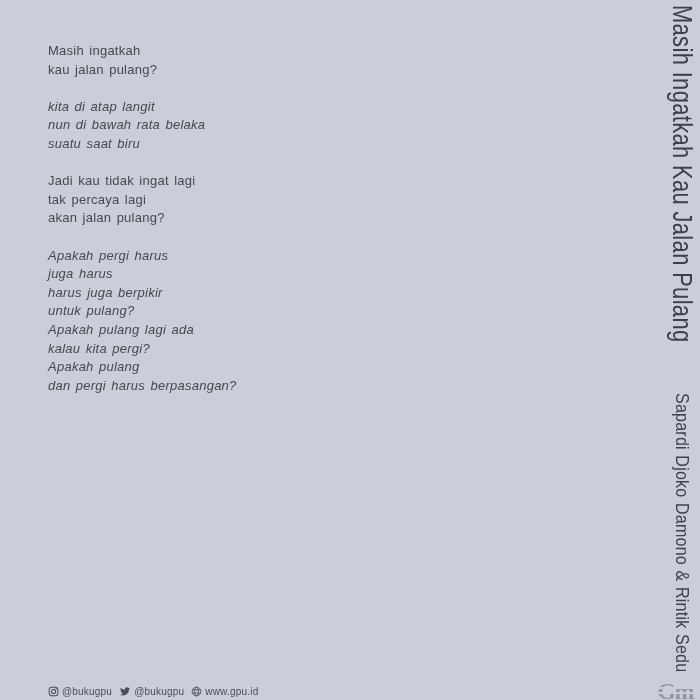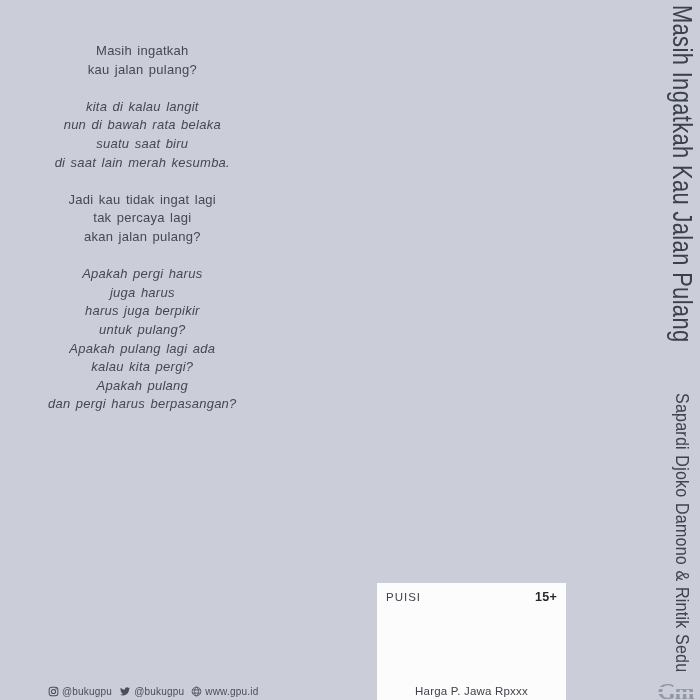--- a/index.html
+++ b/index.html
@@ -13,21 +13,21 @@
 
   
   .poem{
     position:absolute;left:48px;top:42px;
     font-size:13px;line-height:18.6px;
     letter-spacing:.25px;word-spacing:1.5px;
     color:#45484f;
   }
   .stanza{margin:0 0 18.6px 0;}
   .stanza.italic{font-style:italic;}
-  .poem-line{white-space:pre;text-align:center;}
+  .poem-line{white-space:pre;}
 
   
   .spine-title{
     position:absolute;top:5px;right:2px;
     writing-mode:vertical-rl;text-orientation:mixed;
     font-size:28px;line-height:1.15;
     color:#3c404c;letter-spacing:.5px;
     transform:scaleY(.78);transform-origin:top right;
     white-space:pre;
   }
@@ -92,24 +92,23 @@
 <body>
 
 <div class="page">
 
   <div class="poem">
     <div class="stanza">
       <div class="poem-line">Masih ingatkah</div>
       <div class="poem-line">kau jalan pulang?</div>
     </div>
     <div class="stanza italic">
-      <div class="poem-line">kita di kalau langit</div>
+      <div class="poem-line">kita di atap langit</div>
       <div class="poem-line">nun di bawah rata belaka</div>
       <div class="poem-line">suatu saat biru</div>
-      <div class="poem-line">di saat lain merah kesumba.</div>
     </div>
     <div class="stanza">
       <div class="poem-line">Jadi kau tidak ingat lagi</div>
       <div class="poem-line">tak percaya lagi</div>
       <div class="poem-line">akan jalan pulang?</div>
     </div>
     <div class="stanza italic">
       <div class="poem-line">Apakah pergi harus</div>
       <div class="poem-line">juga harus</div>
       <div class="poem-line">harus juga berpikir</div>
@@ -145,25 +144,20 @@
       <svg width="11" height="11" viewBox="0 0 24 24" fill="none" stroke="#4a4e58" stroke-width="1.8">
         <circle cx="12" cy="12" r="9.5"></circle>
         <ellipse cx="12" cy="12" rx="4.2" ry="9.5"></ellipse>
         <line x1="2.5" y1="8.5" x2="21.5" y2="8.5"></line>
         <line x1="2.5" y1="15.5" x2="21.5" y2="15.5"></line>
       </svg>
     </span>
     <span class="handle">www.gpu.id</span>
   </div>
 
-  <div class="info-box">
-    <span class="category">PUISI</span>
-    <span class="age">15+</span>
-    <div class="price">Harga P. Jawa Rpxxx</div>
-  </div>
 
   <div class="gm-logo">
     <span>Gm</span>
     <span class="stripe s1"></span>
     <span class="stripe s2"></span>
   </div>
 
 </div>
 
 </body></html>

